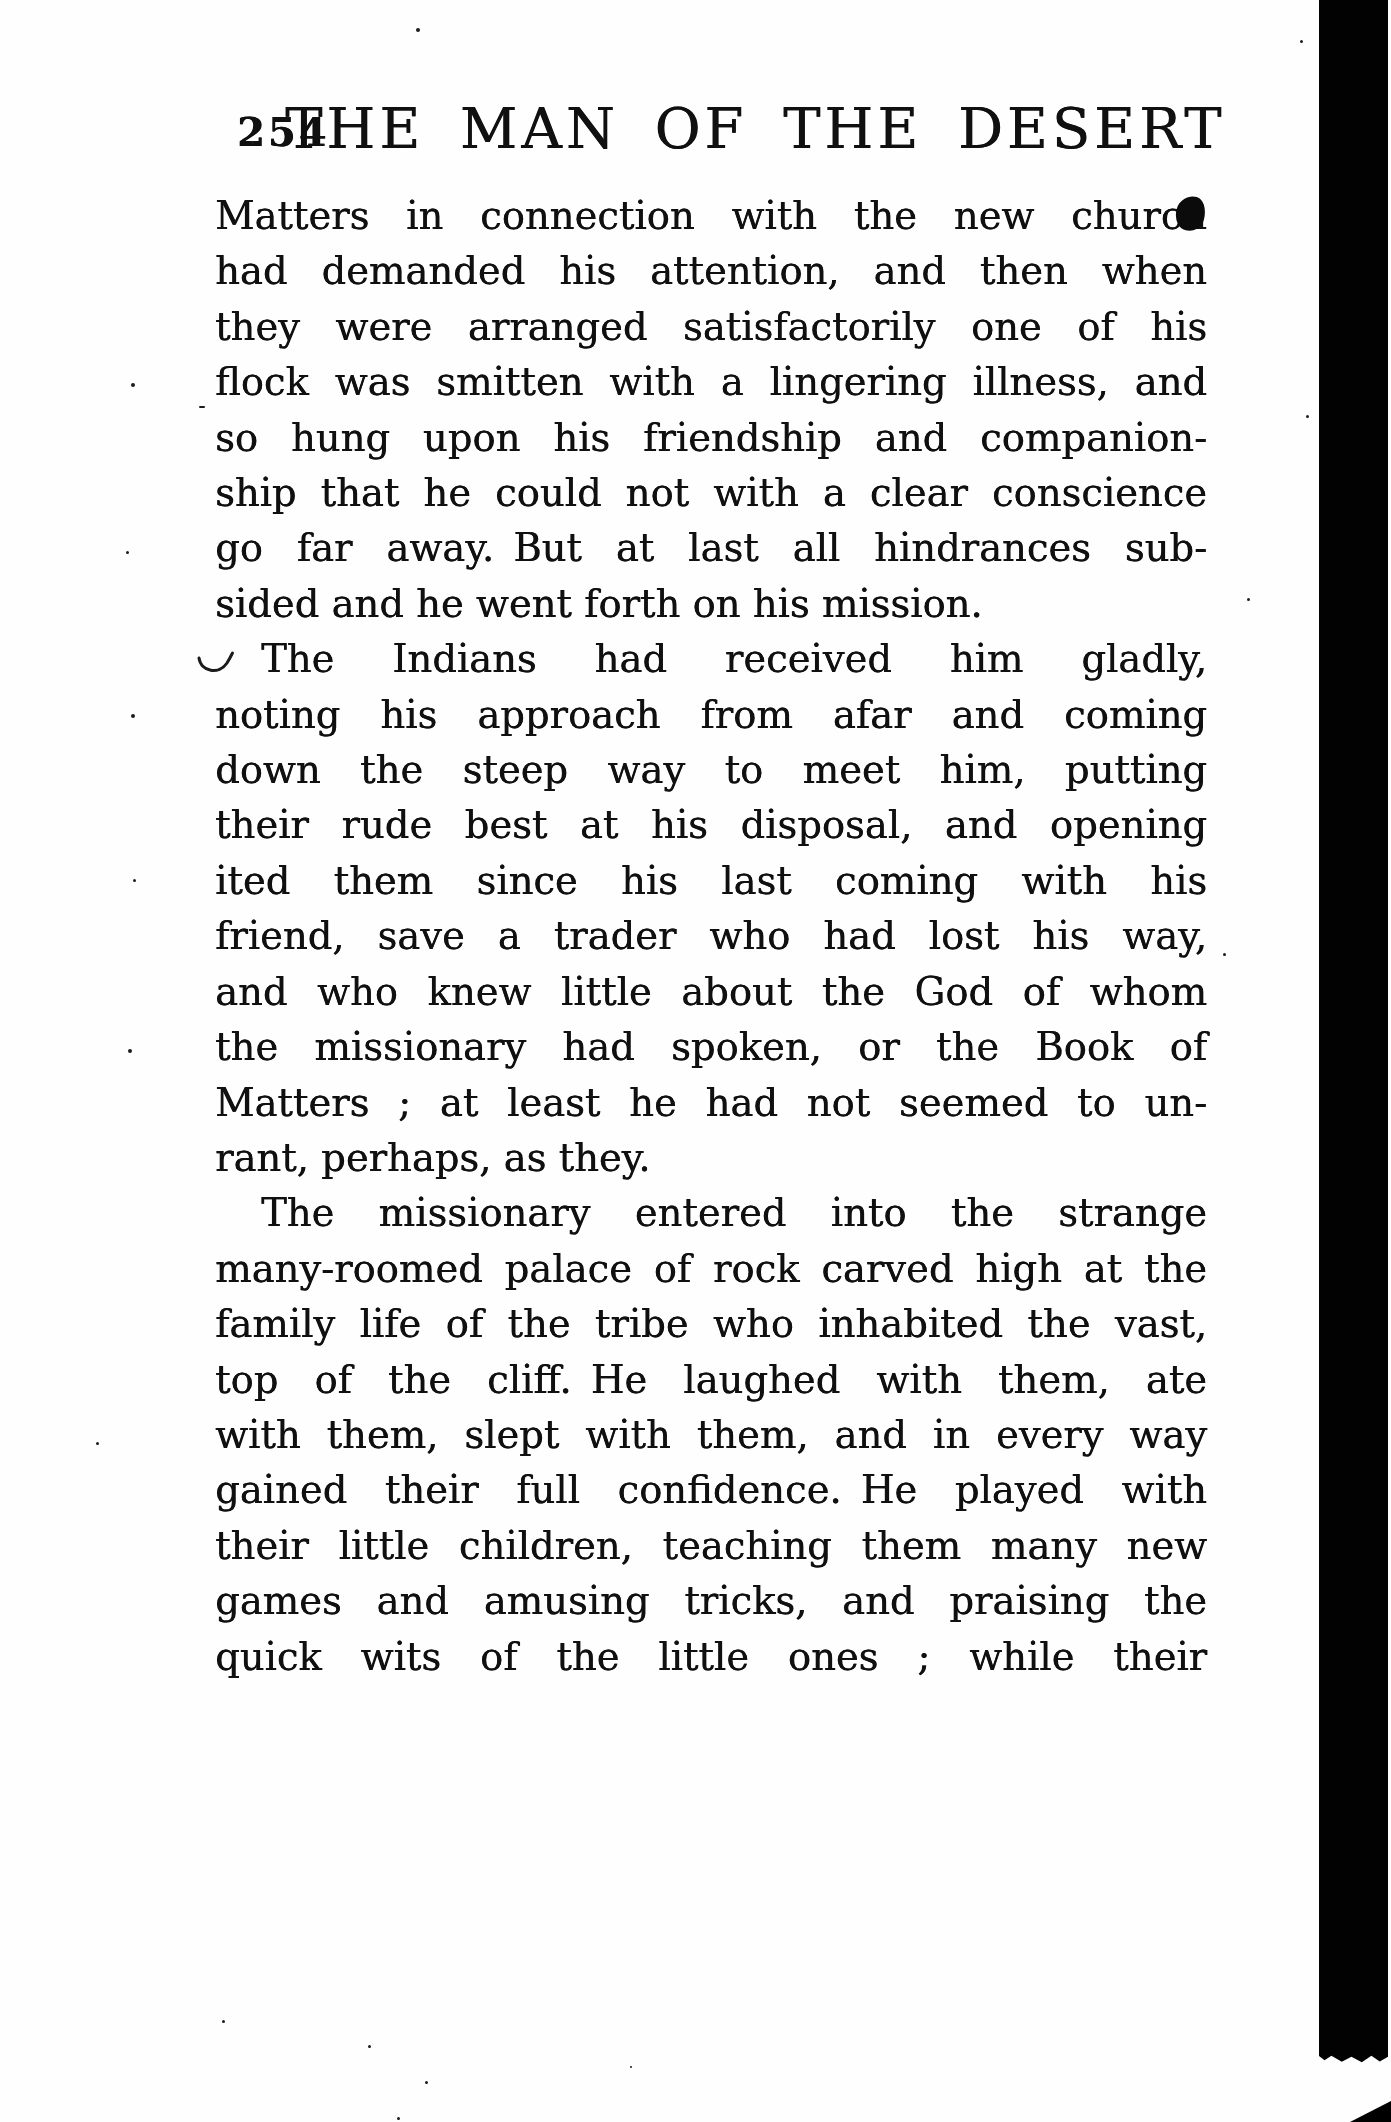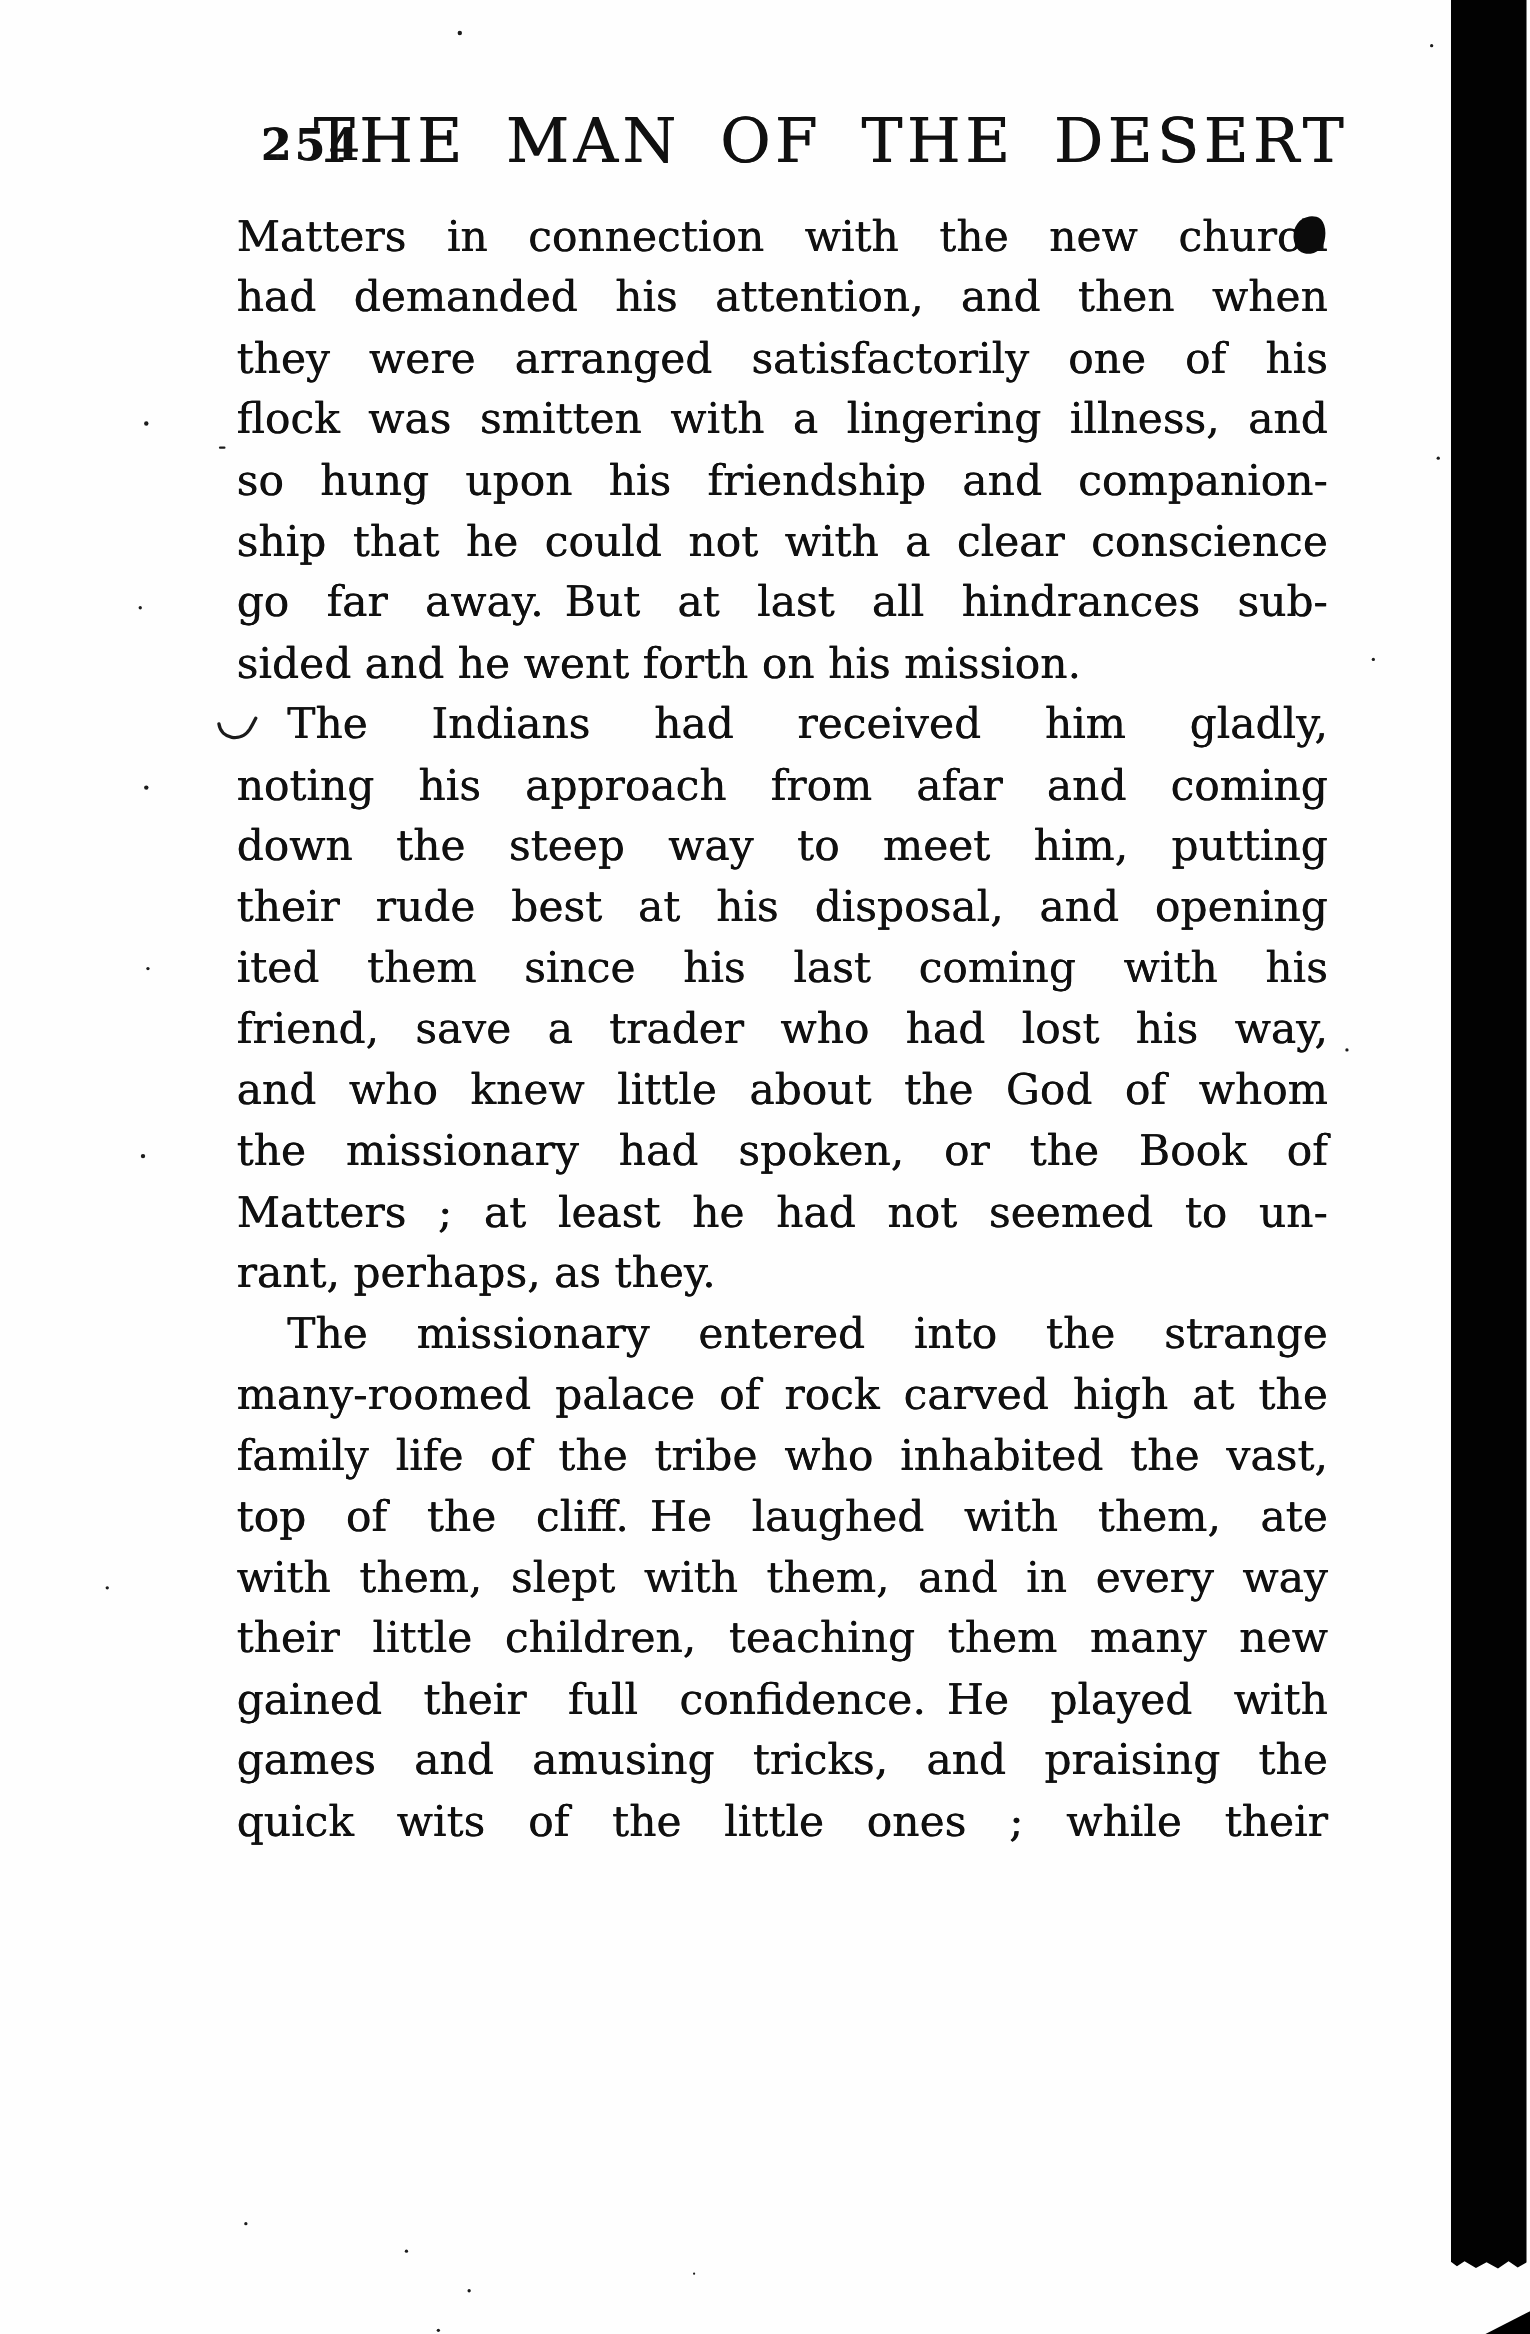--- a/index.html
+++ b/index.html
@@ -87,22 +87,22 @@
       <div class="ln">the missionary had spoken, or the Book of</div>
       <div class="ln">Matters ; at least he had not seemed to un-</div>
       <div class="ln left">rant, perhaps, as they.</div>
     </div>
     <div>
       <div class="ln indent">The missionary entered into the strange</div>
       <div class="ln">many-roomed palace of rock carved high at the</div>
       <div class="ln">family life of the tribe who inhabited the vast,</div>
       <div class="ln">top of the cliff. He laughed with them, ate</div>
       <div class="ln">with them, slept with them, and in every way</div>
+      <div class="ln">gained their full confidence. He played with</div>
       <div class="ln">their little children, teaching them many new</div>
-      <div class="ln">gained their full confidence. He played with</div>
       <div class="ln">games and amusing tricks, and praising the</div>
       <div class="ln">quick wits of the little ones ; while their</div>
     </div>
   </div>
 
   <div class="ink-blot"></div>
 
   <div class="pen-mark">
     <svg width="40" height="30" viewBox="0 0 40 30">
       <path d="M3 8 C 5 22, 23 25, 31 13 C 33.5 9, 35 6, 36.5 3" stroke="#1b1b1b" stroke-width="3" fill="none" stroke-linecap="round"></path>

